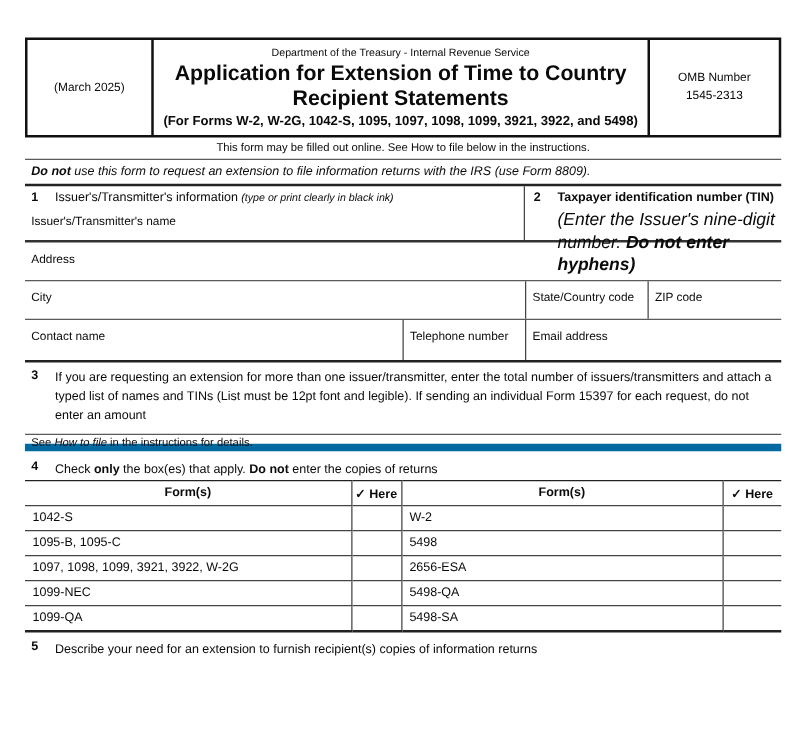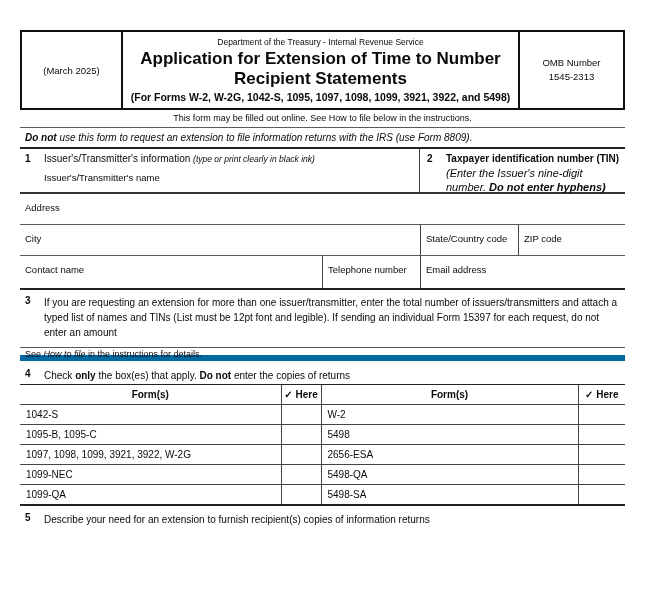--- a/index.html
+++ b/index.html
@@ -45,24 +45,24 @@
     padding-left: 5px; border-bottom: 2px solid #222;
   }
   .b { font-weight: bold; }
 
   
   .sec12 { display: flex; height: 45px; border-bottom: 2px solid #333; }
   .sec1 { width: 400px; border-right: 1px solid #444; padding: 4px 4px 0 5px; }
   .sec1-row, .sec2-row { display: flex; font-size: 10px; }
   .item-num { font-weight: bold; width: 19px; flex: 0 0 19px; }
   .sec1-note { font-style: italic; font-size: 8.5px; }
-  .sec1-name { font-size: 9.5px; margin-top: 8px; padding-left: 0; margin-left: 19px; }
+  .sec1-name { font-size: 9.5px; margin-top: 8px; padding-left: 0; }
   .sec2 { flex: 1; padding: 4px 2px 0 7px; }
   .sec2-label { font-weight: bold; font-size: 10px; line-height: 1.2; }
-  .sec2-note { font-style: italic; font-size: 11px; line-height: 1.3; margin-top: 1px; }
+  .sec2-note { font-style: italic; font-size: 14px; line-height: 1.3; margin-top: 1px; }
 
   
   .field-label { font-size: 9.5px; }
   .address-row { height: 31px; padding: 3px 0 0 5px; border-bottom: 1px solid #5a5a5a; }
   .city-row { display: flex; height: 31px; border-bottom: 1px solid #5a5a5a; }
   .cell { padding: 3px 0 0 5px; }
   .city-cell  { width: 400px; }
   .state-cell { width: 98px; border-left: 1px solid #444; }
   .zip-cell   { flex: 1; border-left: 1px solid #444; }
   .contact-row { display: flex; height: 34px; border-bottom: 2px solid #222; }
@@ -102,21 +102,21 @@
 <body>
 
 <div class="page">
 
   <div class="header-box">
     <div class="hcell-form">
       <div class="form-rev">(March 2025)</div>
     </div>
     <div class="hcell-title">
       <div class="dept-line">Department of the Treasury - Internal Revenue Service</div>
-      <div class="title-line">Application for Extension of Time to Number</div>
+      <div class="title-line">Application for Extension of Time to Country</div>
       <div class="title-line">Recipient Statements</div>
       <div class="subtitle-line">(For Forms W-2, W-2G, 1042-S, 1095, 1097, 1098, 1099, 3921, 3922, and 5498)</div>
     </div>
     <div class="hcell-omb">
       <div>OMB Number</div>
       <div>1545-2313</div>
     </div>
   </div>
 
   <div class="online-strip">This form may be filled out online. See How to file below in the instructions.</div>

